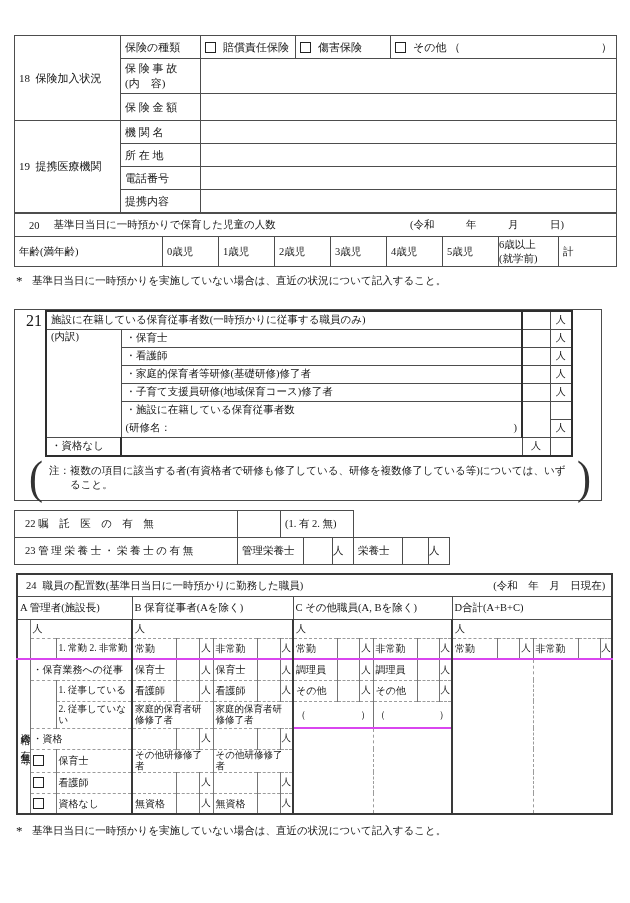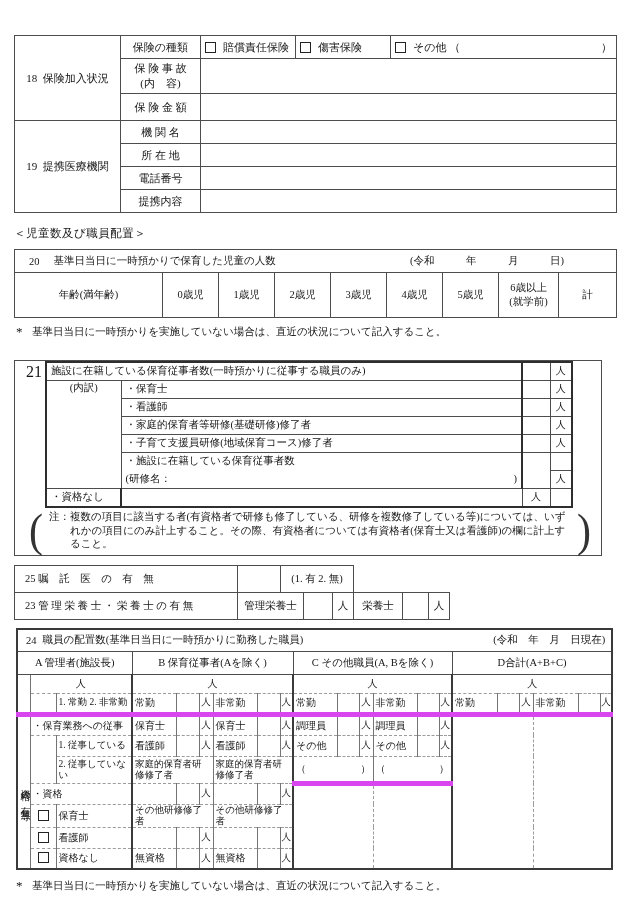--- a/index.html
+++ b/index.html
@@ -1,21 +1,21 @@
 <!DOCTYPE html>
 <html lang="ja"><head>
 <meta charset="utf-8">
 <style>
   html,body{margin:0;padding:0}
   body{width:630px;height:903px;background:#fff;color:#151515;
        font-family:"Liberation Serif","DejaVu Serif",serif;font-size:11px}
   .page{padding:35px 14px 0 14px;position:relative}
   table{border-collapse:collapse;table-layout:fixed}
   td{border:1px solid #4d4d4d;padding:1px 4px;vertical-align:middle;overflow:hidden;font-size:11px}
-  .c{text-align:center}
+  .c{}
   .nowrap{white-space:nowrap}
   .flex{display:flex;align-items:center}
   .grow{flex:1}
   .cb{display:inline-block;width:9px;height:9px;border:1px solid #222;background:#fff;
       margin-right:7px;flex:0 0 auto;vertical-align:-1px}
   
   .t1{width:602px}
   
   .hd{margin:13px 0 8px 0;font-size:11.5px;letter-spacing:.5px}
   
@@ -40,21 +40,21 @@
   .t22{margin-top:9px}
   .t23{margin-top:-1px}
   .t22 td,.t23 td{height:24px;font-size:10.5px}
   
   .t24{width:595px;margin:8px 0 0 2px;border:2px solid #3a3a3a}
   .t24 td{border-left:1px solid #747474;border-right:1px solid #747474;
           border-top:1px dashed #9c9c9c;border-bottom:1px dashed #9c9c9c;
           padding:0 2px;font-size:10px}
   .t24 tr.hr td{border:1px solid #4d4d4d;font-size:10.5px}
   .t24 td.ml{border-left:2px solid #3a3a3a}
-  .t24 td.st{border-top:5px solid #d946ef}
+  .t24 td.st{border-top:2px solid #d946ef}
   .t24 td.dl{border-left:1px dashed #9c9c9c}
   .t24 td.dr{border-right:1px dashed #9c9c9c}
   .t24 td.un{padding:0;text-align:center;font-size:9.5px}
   .t24 td.sm{font-size:9.5px;line-height:1.15}
   .t24 td.vert{padding:0;text-align:center}
   .vtxt{writing-mode:vertical-rl;text-orientation:upright;letter-spacing:2px;
         font-size:10px;margin:0 auto;display:block}
   .note2{margin-top:9px}
 </style>
 </head>
@@ -124,21 +124,20 @@
       <td class="c">電話番号</td>
       <td colspan="3"></td>
     </tr>
     <tr style="height:23px">
       <td class="c">提携内容</td>
       <td colspan="3"></td>
     </tr>
   </tbody>
     </table>
 
-  <div class="hd">＜児童数及び職員配置＞</div>
 
   <table class="t20">
     <colgroup>
         <col style="width:148px">
         <col style="width:56px">
         <col style="width:56px">
         <col style="width:56px">
         <col style="width:56px">
         <col style="width:56px">
         <col style="width:56px">
@@ -157,21 +156,21 @@
       </td>
     </tr>
     <tr style="height:30px" class="c">
       <td>年齢(満年齢)</td>
       <td>0歳児</td>
       <td>1歳児</td>
       <td>2歳児</td>
       <td>3歳児</td>
       <td>4歳児</td>
       <td>5歳児</td>
-      <td style="padding:8px">
+      <td style="padding:0">
         <div>6歳以上</div>
             <div>(就学前)</div>
       </td>
       <td>計</td>
     </tr>
   </tbody>
     </table>
 
   <div class="star">
     <span class="mk">*</span>
@@ -233,37 +232,36 @@
         <td>・資格なし</td>
         <td class="vb"></td>
         <td class="un">人</td>
       </tr>
     </tbody>
       </table>
     <div class="t21note">
       <span class="bigp">(</span>
       <div class="txt">
         <div>注：複数の項目に該当する者(有資格者で研修も修了している、研修を複数修了している等)については、いず</div>
-        <div class="ind">れかの項目にのみ計上すること。その際、有資格者については有資格者(保育士又は看護師)の欄に計上す</div>
         <div class="ind">ること。</div>
       </div>
       <span class="bigp">)</span>
     </div>
   </div>
 
   <table class="t22">
     <colgroup>
         <col style="width:223px">
         <col style="width:43px">
         <col style="width:73px">
       </colgroup>
     <tbody>
         <tr>
       <td>
-        <span style="padding-left:6px">25</span>
+        <span style="padding-left:6px">22</span>
         <span>嘱　託　医　の　有　無</span>
       </td>
       <td></td>
       <td class="c">(1. 有 2. 無)</td>
     </tr>
   </tbody>
     </table>
   <table class="t23">
     <colgroup>
         <col style="width:223px">

